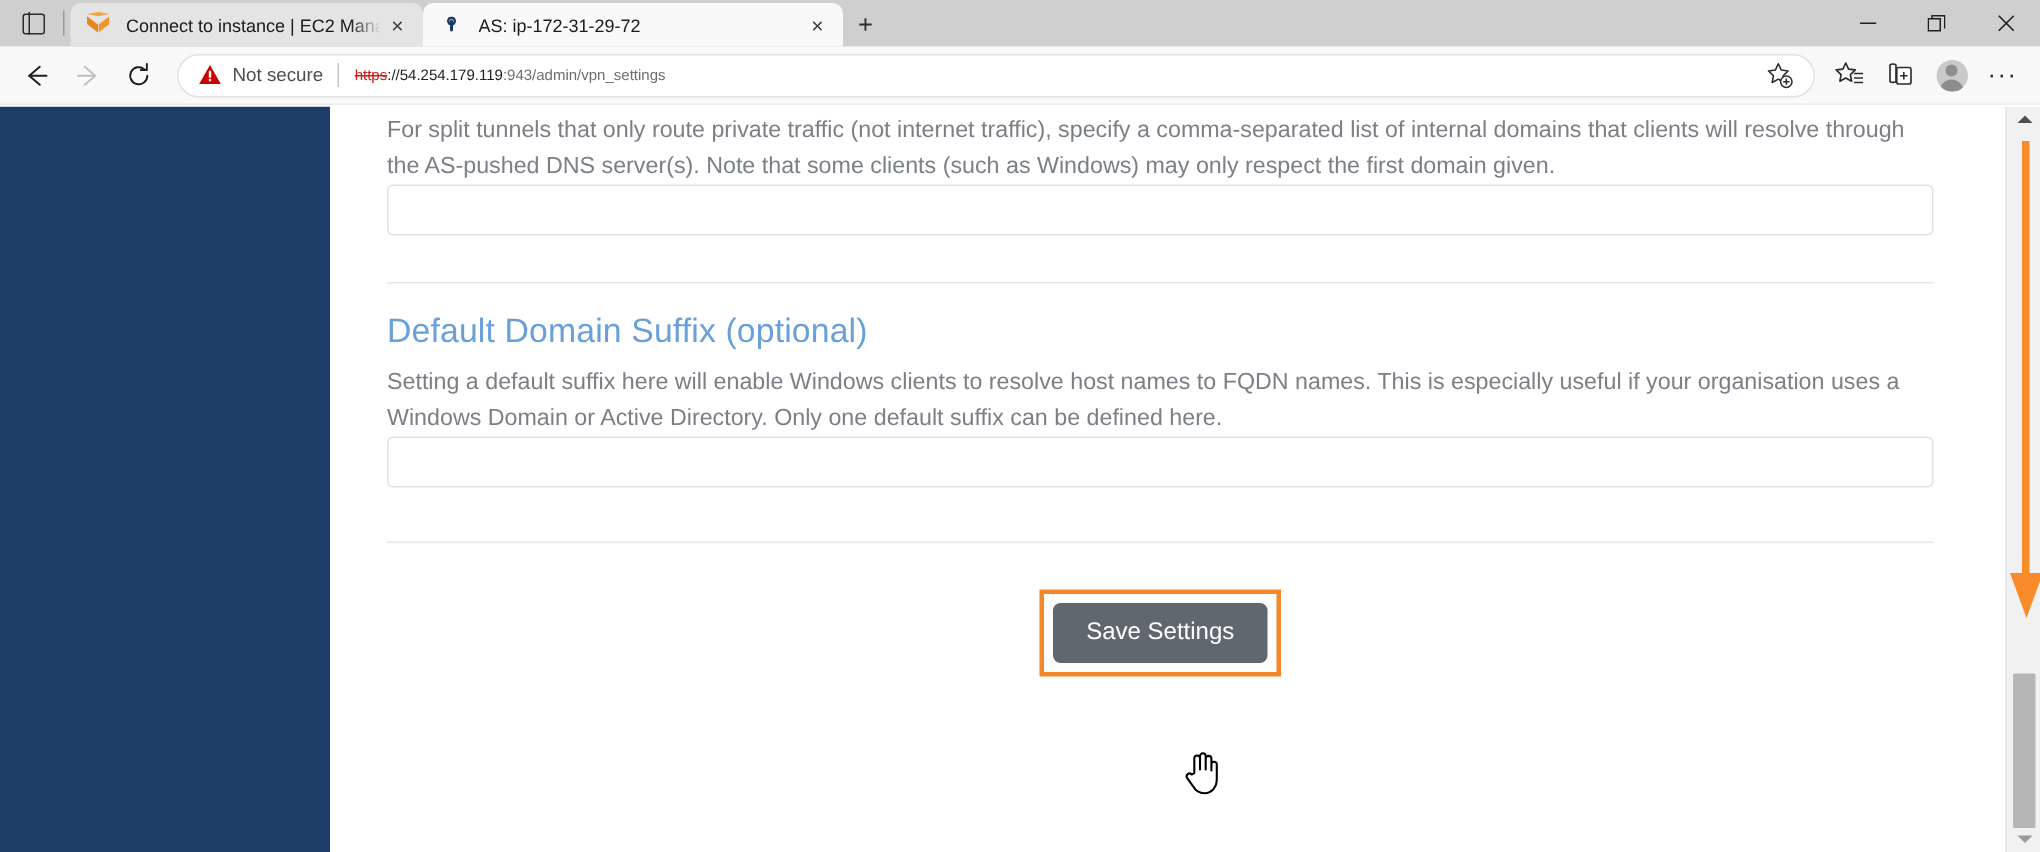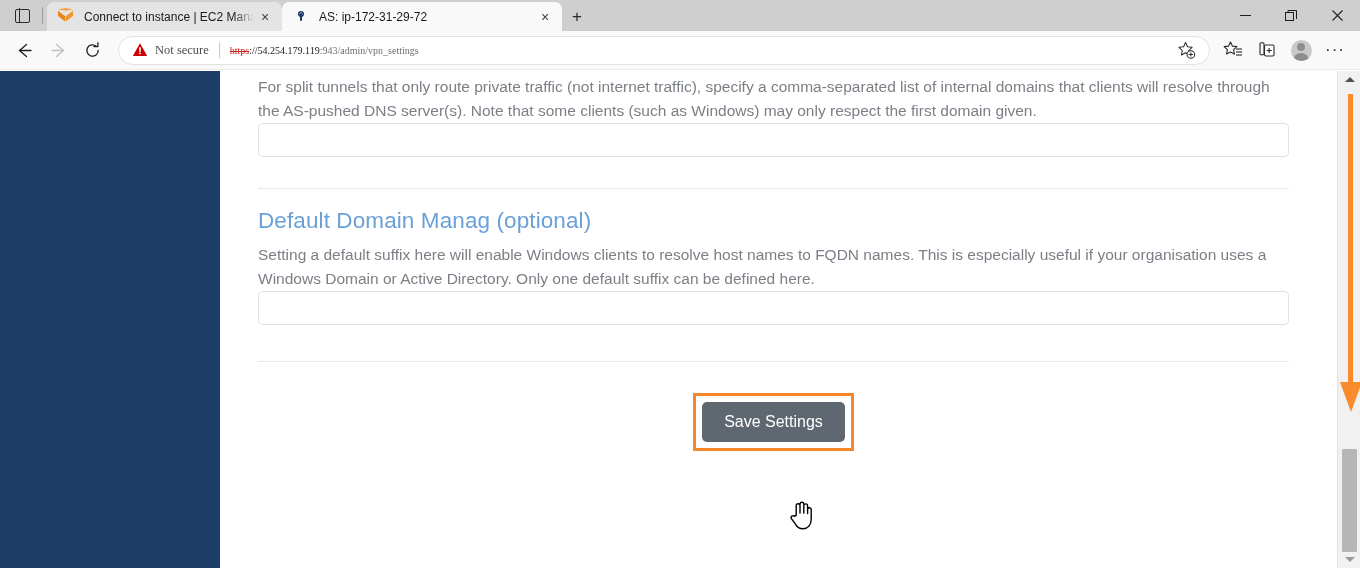--- a/index.html
+++ b/index.html
@@ -114,21 +114,20 @@
   }
   .navbtn {
     width: 32px; height: 31px; display: flex; align-items: center; justify-content: center;
     flex: 0 0 auto; margin-right: 2px;
   }
   .omnibox {
     flex: 1 1 auto; height: 29px; background: #ffffff;
     border-radius: 15px; display: flex; align-items: center;
     padding: 0 6px 0 13px; margin: 0 6px 0 8px;
     border: 1px solid #e2e2e2;
-    font-family: Liberation Serif, serif;
   }
   .warn-ico { width: 16px; height: 16px; flex: 0 0 auto; margin-right: 7px; }
   .notsecure { font-size: 12.5px; color: #4d4d4d; white-space: nowrap; }
   .omni-sep { width: 1px; height: 16px; background: #c7c7c7; margin: 0 10px; flex: 0 0 auto; }
   .urlbox { font-size: 10px; white-space: nowrap; overflow: hidden; flex: 1 1 auto; }
   .u-scheme { color: #c5221f; text-decoration: line-through; }
   .u-host { color: #1c1c1c; }
   .u-rest { color: #6e6e6e; }
   .omni-right { margin-left: auto; display: flex; align-items: center; flex: 0 0 auto; }
   .tbbtn {
@@ -375,21 +374,21 @@
 
         
         <p class="para" style="padding-top:4px;">For split tunnels that only route private traffic (not internet traffic), specify a comma-separated list of internal domains that clients will resolve through the AS-pushed DNS server(s). Note that some clients (such as Windows) may only respect the first domain given.</p>
 
 
         <input class="textinput" type="text" placeholder="" style="">
 
         <hr class="hr" style="margin-top:31px;">
 
         
-        <h2 class="h2" style="margin-top:19px;">Default Domain Manag (optional)</h2>
+        <h2 class="h2" style="margin-top:19px;">Default Domain Suffix (optional)</h2>
 
         <p class="para" style="margin-top:9px;">Setting a default suffix here will enable Windows clients to resolve host names to FQDN names. This is especially useful if your organisation uses a Windows Domain or Active Directory. Only one default suffix can be defined here.</p>
 
 
         <input class="textinput" type="text" placeholder="" style="">
 
         <hr class="hr" style="margin-top:36px;">
 
         
         <div class="savewrap">

